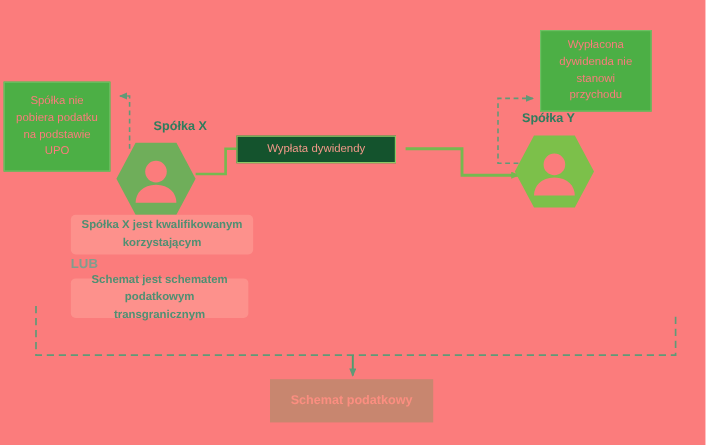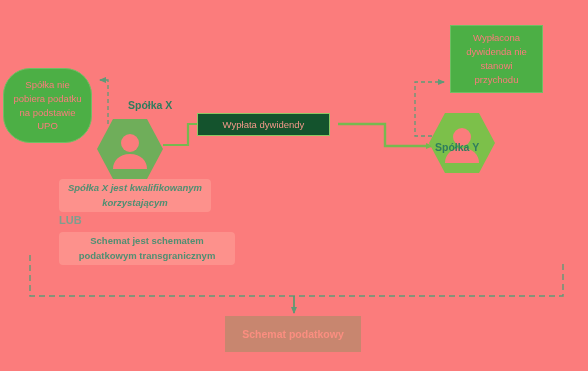--- a/index.html
+++ b/index.html
@@ -37,21 +37,20 @@
     color: #fb7c7c;
     font-size: 9.5px;
     line-height: 1.45;
     padding: 3px 8px;
   }
   #note-left {
     left: 3px;
     top: 68px;
     width: 89px;
     height: 75px;
-    border-radius: 27px;
   }
   #note-right {
     left: 450px;
     top: 25px;
     width: 93px;
     height: 68px;
   }
 
   
   #dividend-label {
@@ -81,40 +80,40 @@
     top: -19px;
     white-space: nowrap;
     color: #2e7d5e;
     font-size: 10.5px;
     font-weight: bold;
     text-align: center;
   }
   #hex-x { left: 96px; top: 118px; }
   #hex-y { left: 428px; top: 112px; }
   #hex-x .hex-label { left: 32px; transform: none; }
-  #hex-y .hex-label { left: 7px; transform: none; margin-top: 48px; }
+  #hex-y .hex-label { left: 7px; transform: none; }
 
   
   .cond-box {
     position: absolute;
     background: rgba(255,170,160,0.45);
     border-radius: 4px;
     display: flex;
     align-items: center;
     justify-content: center;
     text-align: center;
     color: #4f8f72;
     font-size: 9.5px;
     font-weight: bold;
     line-height: 1.5;
     padding: 2px 6px;
     box-sizing: border-box;
   }
-  #cond-1 { left: 59px; top: 179px; width: 152px; height: 33px; font-style: italic; }
-  #cond-2 { left: 59px; top: 232px; width: 176px; height: 33px; }
+  #cond-1 { left: 59px; top: 179px; width: 152px; height: 33px; }
+  #cond-2 { left: 59px; top: 232px; width: 148px; height: 33px; }
 
   #lub-text {
     position: absolute;
     left: 59px;
     top: 214px;
     width: 152px;
     color: #7f9e8e;
     font-size: 11px;
     font-weight: bold;
   }

